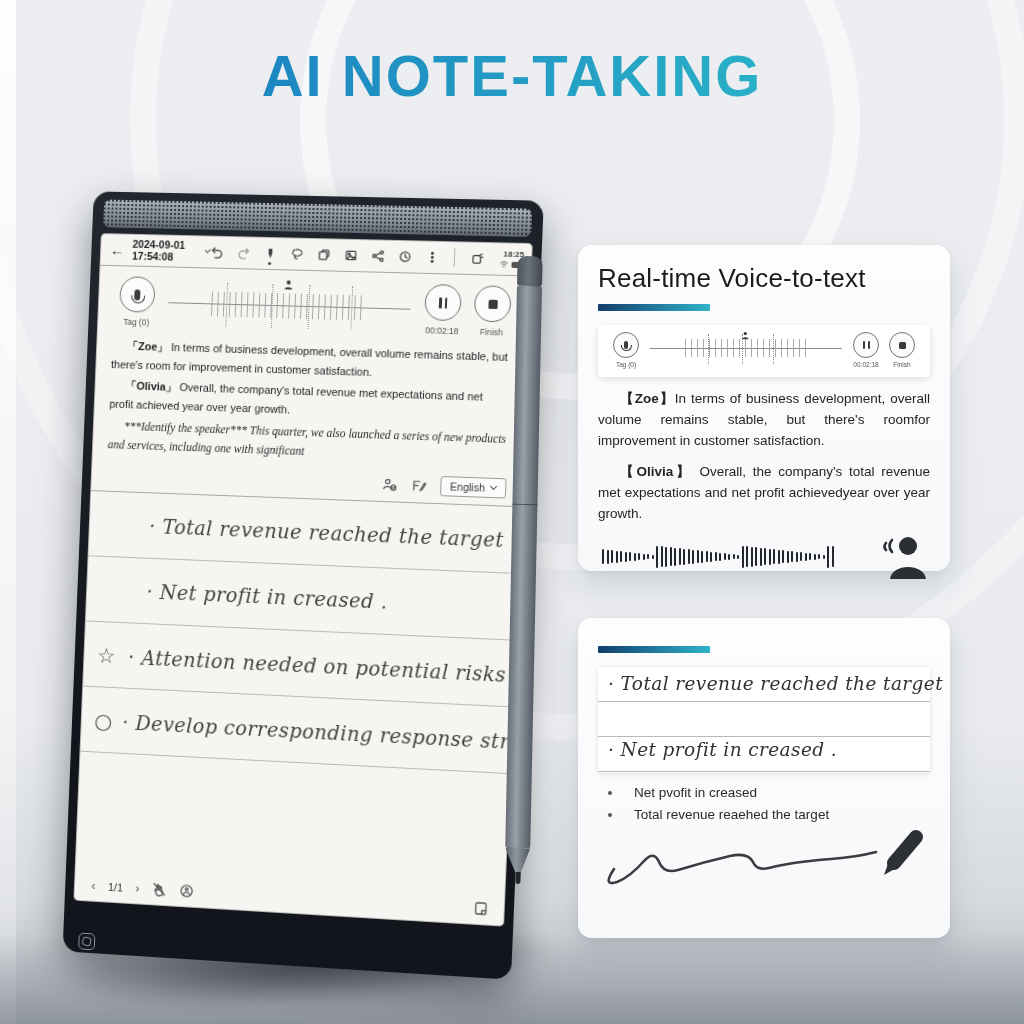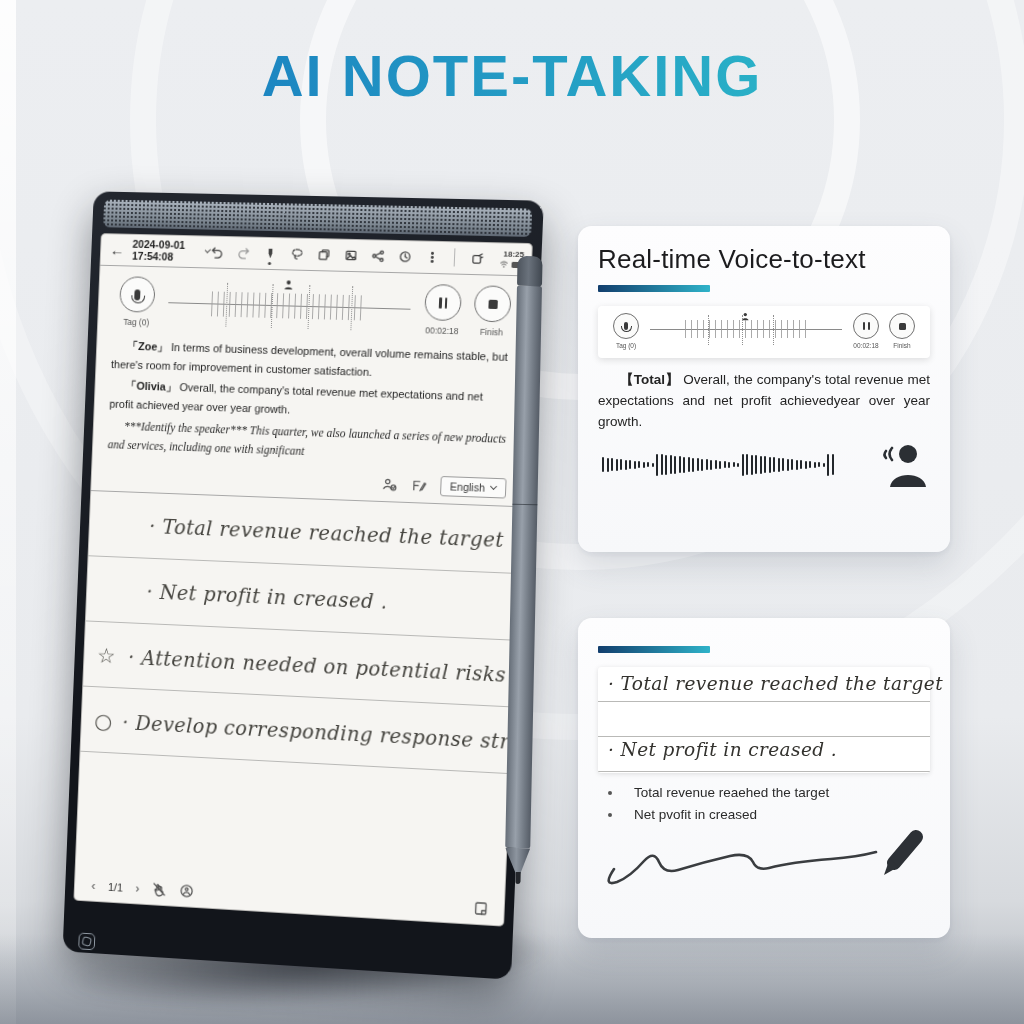--- a/index.html
+++ b/index.html
@@ -107,21 +107,21 @@
   .stylus .body{height:562px;background:linear-gradient(90deg,#666e78,#98a0aa 40%,#757d87 70%,#555c66);
     border-radius:2px;position:relative;}
   .stylus .body::after{content:"";position:absolute;left:0;top:218px;width:100%;height:1px;background:rgba(30,34,40,.55);}
   .stylus .cone{height:26px;background:linear-gradient(90deg,#5c636d,#8d959f 45%,#4e555f);
     clip-path:polygon(0 0,100% 0,62% 100%,45% 100%);}
   .stylus .nib{width:5px;height:12px;margin:0 auto;background:#23262b;border-radius:0 0 3px 3px;margin-top:-2px;transform:translateX(1px);}
 
   
   .card{position:absolute;left:578px;width:372px;background:linear-gradient(180deg,#fdfdfe,#f7f8fa);
     border-radius:14px;box-shadow:0 14px 30px rgba(70,80,100,.16),0 2px 6px rgba(70,80,100,.08);padding:18px 20px;}
-  .card-voice{top:226px;height:326px;}
+  .card-voice{top:245px;height:326px;}
   .card-hand{top:618px;height:320px;}
   .c-title{font-size:26px;color:#1c1c1e;letter-spacing:.2px;font-weight:500;}
   .c-underline{width:112px;height:7px;border-radius:1px;margin-top:10px;
     background:linear-gradient(90deg,#123e6d,#2fb3c9);}
   
   .mini{display:flex;align-items:flex-start;background:#fff;border-radius:4px;margin-top:14px;
     box-shadow:0 2px 7px rgba(0,0,0,.12);padding:7px 10px 5px 10px;height:52px;}
   .mini .circ{width:26px;height:26px;border-width:1.2px;}
   .mini .mic{width:4.5px;height:8px;}
   .mini .mic::after{left:-2.5px;top:4px;width:9px;height:5px;}
@@ -396,21 +396,22 @@
       </span>
       <span class="rec-btn">
         <span class="circ">
             <span class="stopsq"></span>
           </span>
         <span class="rec-lab">Finish</span>
       </span>
     </div>
 
     <div class="c-paras">
-      <p><b>【Total】</b> <span>Overall, the company's total revenue met expectations and net profit achievedyear over year growth.</span></p>
+      <p><b>【Zoe】</b><span>In terms of business development, overall volume remains stable, but there's roomfor improvement in customer satisfaction.</span></p>
+      <p><b>【Olivia】</b> <span>Overall, the company's total revenue met expectations and net profit achievedyear over year growth.</span></p>
     </div>
 
     <div class="voicewave-row">
       <span class="bars">
           <i style="height: 15px;"></i>
           <i style="height: 14px;"></i>
           <i style="height: 13px;"></i>
           <i style="height: 12px;"></i>
           <i style="height: 11px;"></i>
           <i style="height: 10px;"></i>
@@ -478,25 +479,25 @@
     <div class="c-underline"></div>
 
     <div class="ruledbox">
       <div class="rline rl0">· Total revenue reached the target</div>
       <div class="rline rl1">· Net profit in creased .</div>
     </div>
 
     <div class="c-bullets">
       <div>
           <span class="b"></span>
-          <span>Total revenue reaehed the target</span>
+          <span>Net pvofit in creased</span>
         </div>
       <div>
           <span class="b"></span>
-          <span>Net pvofit in creased</span>
+          <span>Total revenue reaehed the target</span>
         </div>
     </div>
 
     <svg class="scribble" width="332" height="64" viewBox="0 0 332 64">
       <path d="M16 40 q-12 18 3 13 q13 -5 27 -21 q10 -11 15 1 q5 12 19 8 q26 -8 52 -14 q18 -4 23 6 q4 9 16 6 q22 -6 62 -9 q26 -2 45 -7" fill="none" stroke="#3a3d40" stroke-width="2.6" stroke-linecap="round"></path>
       <g>
           <path d="M318 8 L296 34" stroke="#2d3136" stroke-width="14" stroke-linecap="round"></path>
           <polygon points="286,46 300,38 292,29" fill="#2d3136"></polygon>
         </g>
     </svg>

